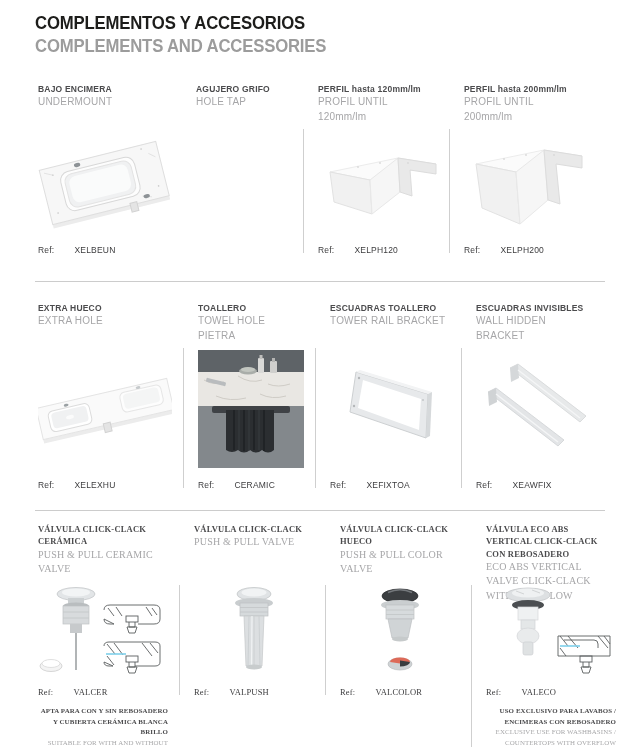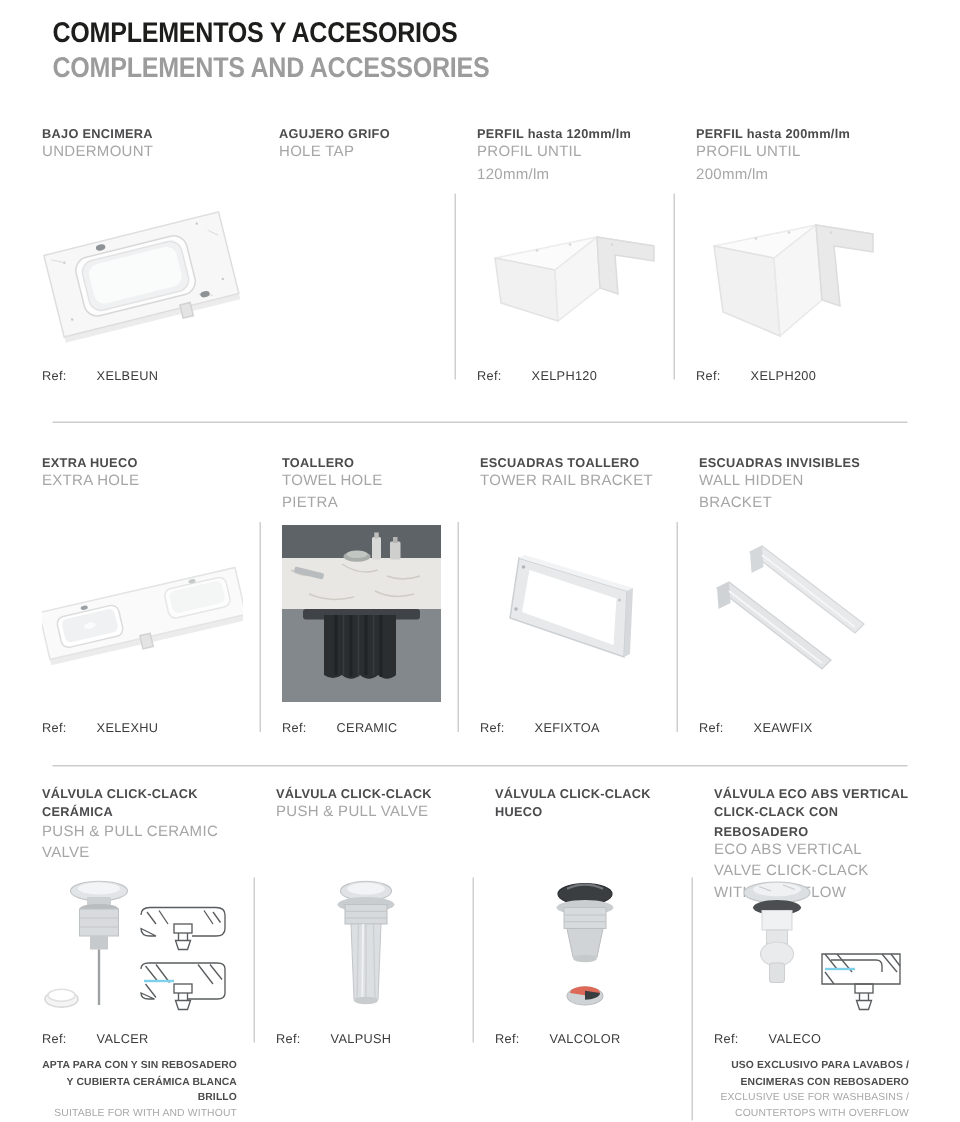--- a/index.html
+++ b/index.html
@@ -8,24 +8,24 @@
   .page { width:640px; height:540px; position:relative; }
 
   
   .header { padding:12px 0 0 35px; }
   .title-es { font-size:19px; font-weight:700; color:#1d1d1b; letter-spacing:-.2px;
     transform:scaleX(.88); transform-origin:0 0; white-space:nowrap; }
   .title-en { font-size:19px; font-weight:700; color:#9c9c9c; letter-spacing:-.2px;
     transform:scaleX(.88); transform-origin:0 0; white-space:nowrap; margin-top:1px; }
 
   
-  .row { display:grid; grid-template-columns:repeat(4,1fr); padding:0 30px 0 28px; }
+  .row { display:grid; grid-template-columns:repeat(4,1fr); padding:0 30px 0 38px; }
   .row.r1 { margin-top:26px; }
   .row.r2 { margin-top:20px; }
-  .row.r3 { margin-top:12px; }
+  .row.r3 { margin-top:12px;font-family:Liberation Serif, serif; }
   .sep { border:0; border-top:1px solid #cccccc; margin:26px 35px 0 35px; height:0; }
   .sep2 { margin-top:20px; }
 
   .cell { padding-right:26px; position:relative; }
   .head { }
   .r1 .head, .r2 .head { height:44px; }
   .r3 .head { height:60px; }
   .name-es { font-size:8.5px; font-weight:700; color:#4b4b4d; letter-spacing:.2px; line-height:1.45; }
   .name-en { font-size:10px; font-weight:400; color:#a6a6a8; letter-spacing:.2px; line-height:1.45; }
 
@@ -322,20 +322,21 @@
         </div>
         <div class="ref">
           <span>Ref:</span><span class="code">VALPUSH</span>
         </div>
       </div>
     </div>
 
     <div class="cell">
       <div class="head">
         <div class="name-es">VÁLVULA CLICK-CLACK HUECO</div>
+        <div class="name-en">PUSH &amp; PULL COLOR VALVE</div>
       </div>
       <div class="body">
         <div class="media">
           <svg width="120" height="94" viewBox="0 0 120 94">
             <ellipse cx="60" cy="12" rx="18" ry="7" fill="#3b3e41" stroke="#2e3134" stroke-width=".8"></ellipse>
             <path d="M48 8.5 q12 -5.5 24 0" stroke="#74787c" stroke-width="1.4" fill="none"></path>
             <ellipse cx="60" cy="21" rx="19" ry="5" fill="#caced0"></ellipse>
             <rect x="46" y="21" width="28" height="14" fill="#d7dbdd" stroke="#bfc2c4" stroke-width=".7"></rect>
             <path d="M46 26 h28 M46 30.5 h28" stroke="#c2c5c7" stroke-width=".8"></path>
             <polygon points="48,35 72,35 68,54 52,54" fill="#d0d4d6" stroke="#bcbfc1" stroke-width=".7"></polygon>

